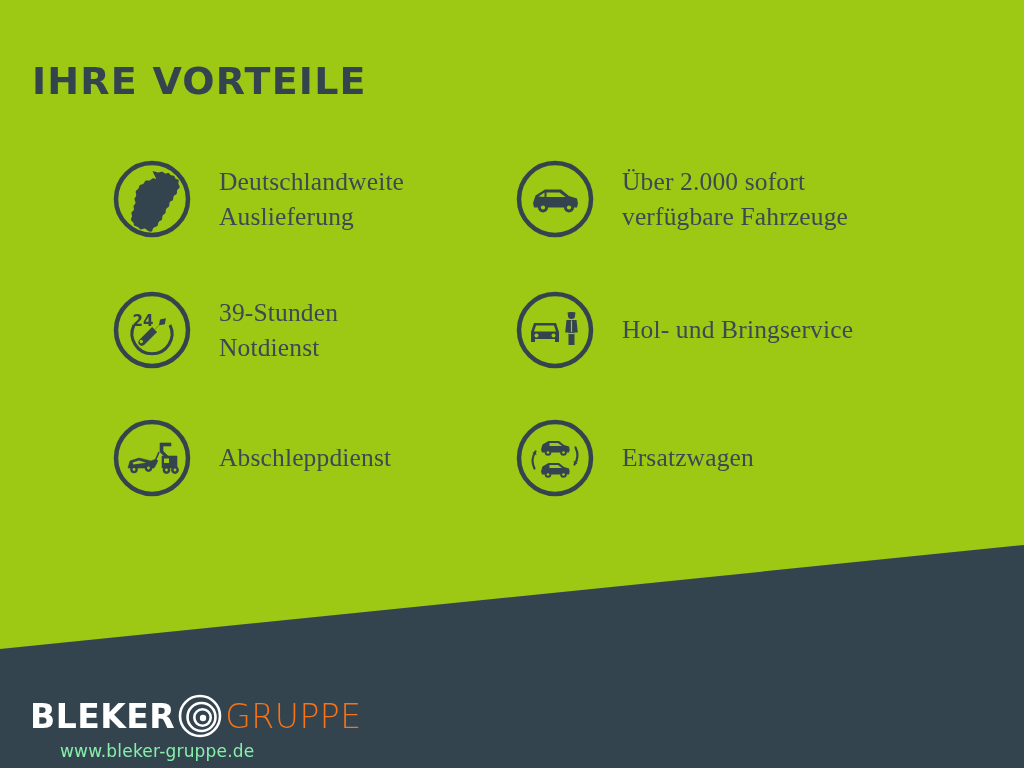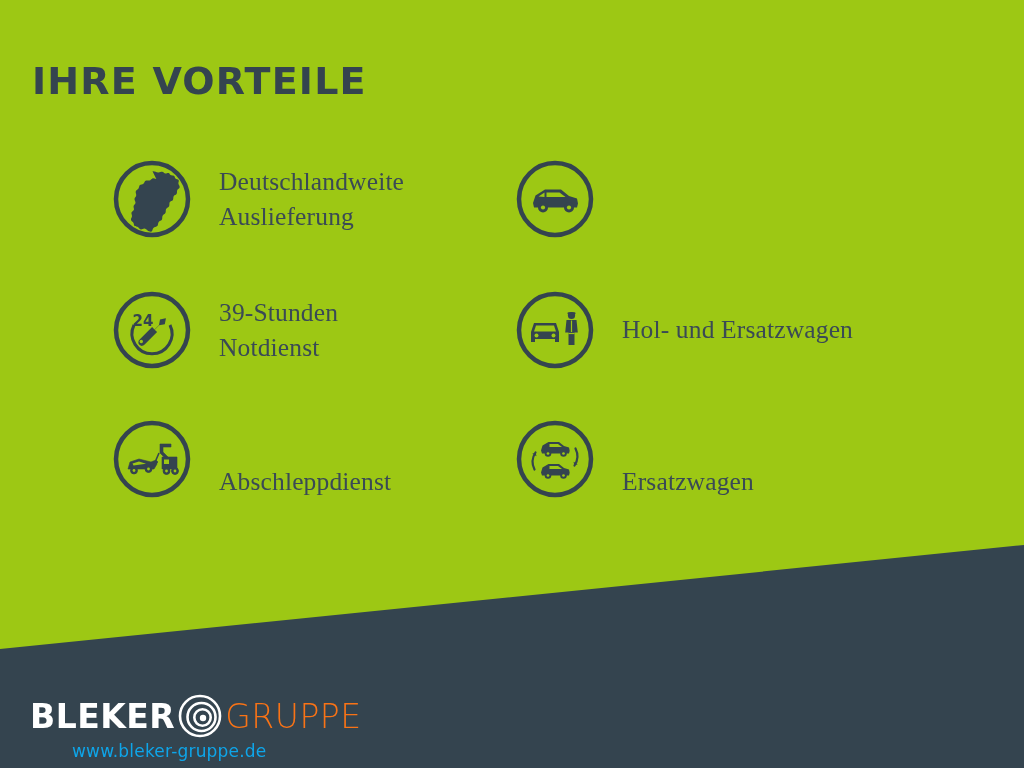--- a/index.html
+++ b/index.html
@@ -63,21 +63,21 @@
   .benefit-col.right { left: 515px; width: 460px; }
 
   .benefit-item {
     position: absolute;
     display: flex;
     align-items: center;
     height: 82px;
   }
   .benefit-item.r0 { top: 0px; }
   .benefit-item.r1 { top: 131px; justify-content: center; }
-  .benefit-item.r2 { top: 259px; align-items: flex-end; }
+  .benefit-item.r2 { top: 259px; }
 
   .benefit-icon {
     flex: 0 0 auto;
     width: 80px;
     height: 80px;
     position: relative;
   }
   .benefit-icon svg { display: block; width: 80px; height: 80px; }
 
   .benefit-label {
@@ -118,23 +118,23 @@
   #logo-mark svg { display: block; width: 46px; height: 46px; }
   #logo-gruppe {
     font-size: 33px;
     font-weight: 300;
     color: #f97316;
     letter-spacing: 0.5px;
     line-height: 1;
   }
   #logo-url {
     margin-top: 3px;
-    margin-left: 42px;
+    margin-left: 30px;
     font-size: 17px;
-    color: #0ea5e9;
+    color: #86efac;
     letter-spacing: 0.2px;
   }
 </style>
 </head>
 <body>
 
 <div id="slide">
 
   <div id="green-panel"></div>
 
@@ -216,20 +216,22 @@
               <path d="M18 44 L20.5 36.5 L30 30.5 L46 30.5 L54 37 L62 39.5 L63 44.5 L62 48.5 L19 48.5 Z"></path>
               <path d="M31.5 33.5 L44.5 33.5 L50.5 38 L31.5 38 Z" fill="#9dc814"></path>
               <path d="M29.5 33.5 L23.5 37.5 L29.5 38 Z" fill="#9dc814"></path>
               <circle cx="28" cy="48.5" r="5"></circle>
               <circle cx="28" cy="48.5" r="2.1" fill="#9dc814"></circle>
               <circle cx="54" cy="48.5" r="5"></circle>
               <circle cx="54" cy="48.5" r="2.1" fill="#9dc814"></circle>
             </g>
           </svg>
         </div>
+        <div class="benefit-label">Über 2.000 sofort
+verfügbare Fahrzeuge</div>
       </div>
 
       <div class="benefit-item r1">
         <div class="benefit-icon">
           <svg viewBox="0 0 80 80">
             <circle cx="40" cy="40" r="36" fill="none" stroke="#34444f" stroke-width="4.5"></circle>
             <g fill="#34444f">
 
               <path d="M16 52 L16 42 L19 33 L41 33 L44 42 L44 52 L40 52 L40 49 L20 49 L20 52 Z"></path>
               <path d="M21 35.5 L39 35.5 L41 41.5 L19 41.5 Z" fill="#9dc814"></path>
@@ -237,21 +239,21 @@
               <circle cx="38.5" cy="45.5" r="2" fill="#9dc814"></circle>
 
               <circle cx="56.5" cy="25.5" r="3.6"></circle>
               <rect x="52.5" y="22.2" width="8" height="2.2" rx="1"></rect>
               <path d="M51.5 30 L61.5 30 L62.8 42.5 L59.5 42.5 L59.5 55 L53.5 55 L53.5 42.5 L50.2 42.5 Z"></path>
               <path d="M56.5 30.5 L56.5 42" stroke="#9dc814" stroke-width="1.2" fill="none"></path>
               <path d="M53.5 43.5 L59.5 43.5" stroke="#9dc814" stroke-width="1.2" fill="none"></path>
             </g>
           </svg>
         </div>
-        <div class="benefit-label">Hol- und Ersatzwagen</div>
+        <div class="benefit-label">Hol- und Bringservice</div>
       </div>
 
       <div class="benefit-item r2">
         <div class="benefit-icon">
           <svg viewBox="0 0 80 80">
             <circle cx="40" cy="40" r="36" fill="none" stroke="#34444f" stroke-width="4.5"></circle>
             <g fill="#34444f">
 
               <path d="M26 31.5 L27.5 26.5 L33.5 23 L44 23 L49 27 L54 28.5 L54.7 31.8 L54 34.5 L27 34.5 Z"></path>
               <path d="M34.5 25 L43 25 L47 28 L34.5 28 Z" fill="#9dc814"></path>

